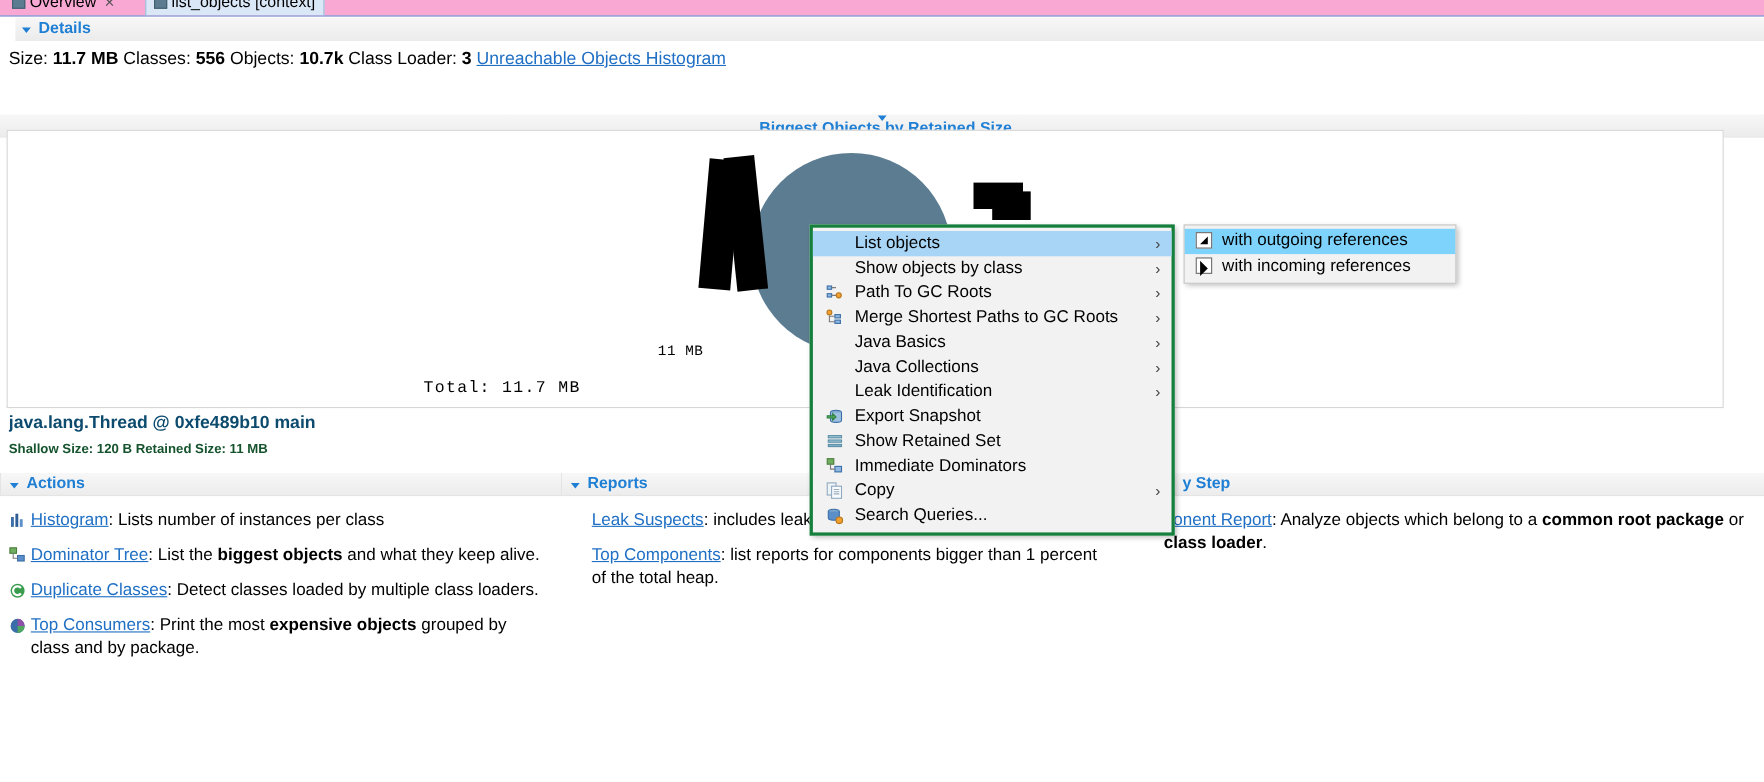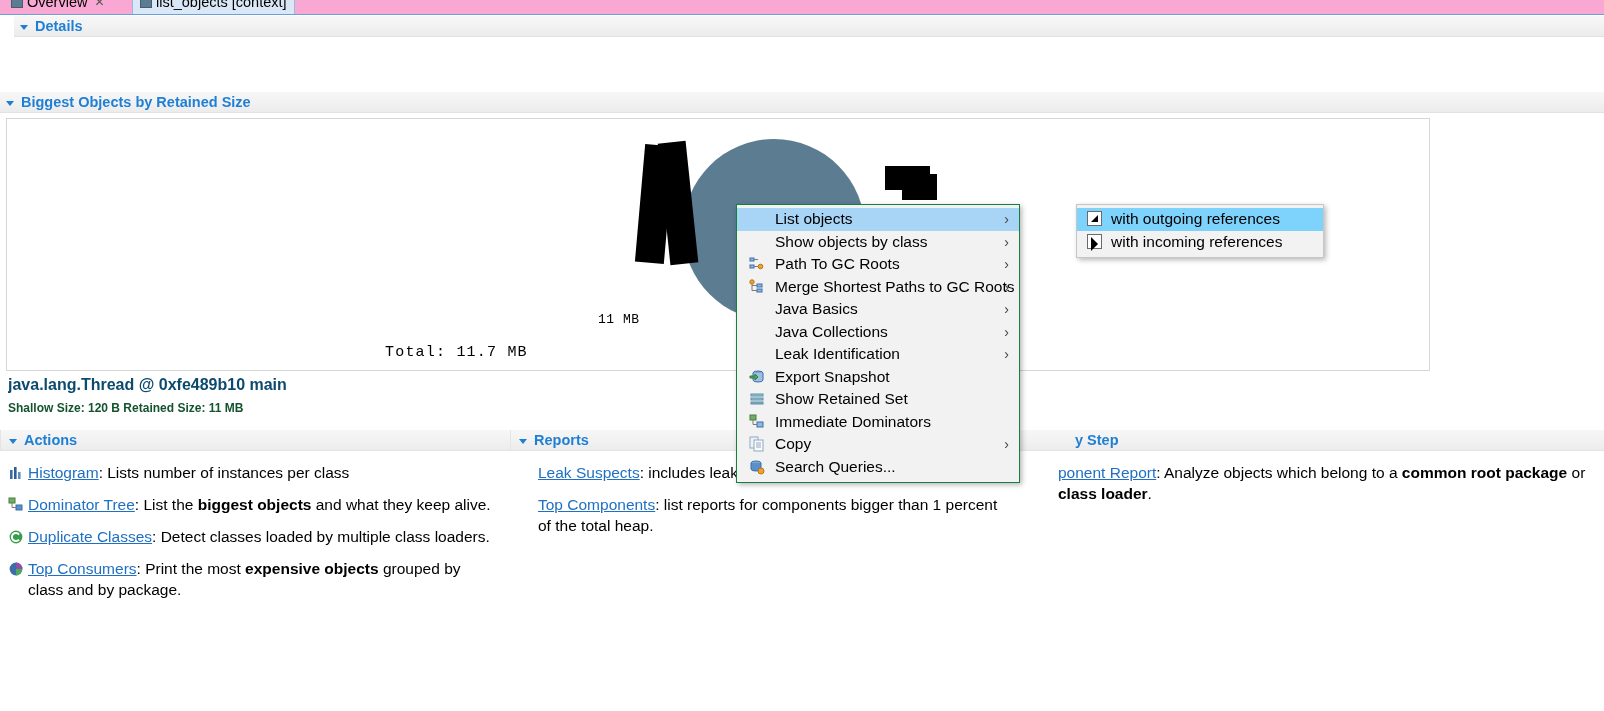--- a/index.html
+++ b/index.html
@@ -63,21 +63,21 @@
     font-size: 16px; white-space: nowrap; color: #000;
   }
   .details-line b { font-weight: bold; }
   .link {
     color: #1f6fc4; text-decoration: underline; cursor: pointer;
   }
 
   
   .chart-panel {
     position: absolute; left: 6px; top: 118px;
-    width: 1424px; height: 253px;
+    width: 1561px; height: 253px;
     border: 1px solid #d6d6d6;
     background: #ffffff;
     overflow: hidden;
   }
   .pie-wrap { position: absolute; left: 0; top: 0; width: 100%; height: 100%; }
   .pie-circle {
     position: absolute; left: 676px; top: 20px;
     width: 182px; height: 182px; border-radius: 50%;
   }
   .blackshape { position: absolute; background: #000; }
@@ -127,23 +127,23 @@
   }
   .entry b { font-weight: bold; }
   .entry .ic {
     position: absolute; left: 8px; top: 3px;
     width: 15px; height: 15px;
   }
 
   
   .ctx {
     position: absolute; left: 736px; top: 204px;
-    width: 284px;
+    width: 332px;
     background: #f2f2f2;
-    border: 1px solid #15803d;
+    border: 3px solid #15803d;
     box-shadow: 2px 2px 5px rgba(0,0,0,0.28);
     padding: 3px 0 4px 0;
     z-index: 50;
   }
   .ctx-item {
     position: relative; height: 22.5px;
     display: flex; align-items: center;
     padding-left: 38px; padding-right: 8px;
     font-size: 15.5px; color: #000; white-space: nowrap;
   }
@@ -200,22 +200,33 @@
       <span class="tabicon"></span>
       <span>list_objects [context]</span>
     </div>
   </div>
 
   <div class="section-head" style="top:16px;margin-left:14px;">
     <span class="twisty"></span>
     <span>Details</span>
   </div>
 
-
-  <div class="section-head" style="top:92px;">
+  <div class="details-line">
+    <span>Size:</span>
+    <b>11.7 MB</b>
+    <span>Classes:</span>
+    <b>556</b>
+    <span>Objects:</span>
+    <b>10.7k</b>
+    <span>Class Loader:</span>
+    <b>3</b>
+    <span class="link">Unreachable Objects Histogram</span>
+  </div>
+
+  <div class="section-head" style="top:104px;flex-direction:column;">
     <span class="twisty"></span>
     <span>Biggest Objects by Retained Size</span>
   </div>
 
   <div class="chart-panel">
     <div class="pie-wrap">
       <div class="pie-circle" id="pieCircle" style="background: rgb(91, 124, 145);"></div>
       <div class="blackshape bs1"></div>
       <div class="blackshape bs2"></div>
       <div class="blackshape bs3"></div>

